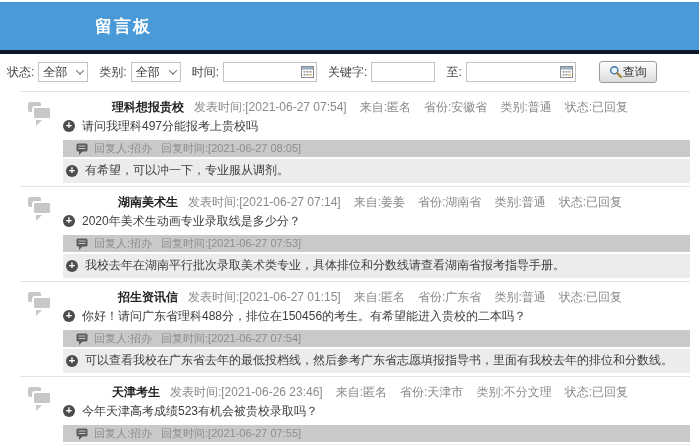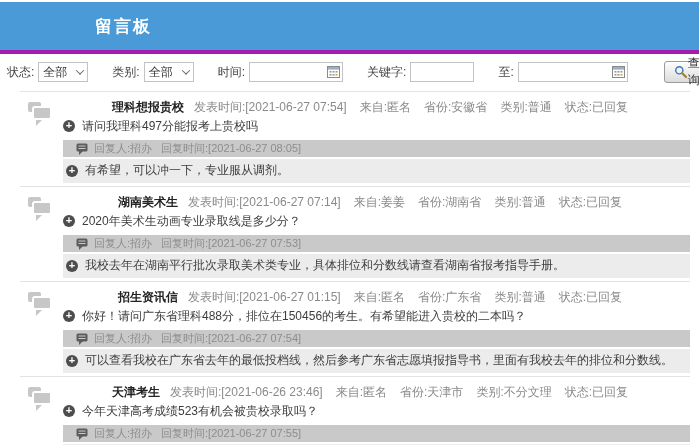--- a/index.html
+++ b/index.html
@@ -1,28 +1,28 @@
 <!DOCTYPE html>
 <html><head>
 <meta charset="utf-8">
 <style>
   * { margin:0; padding:0; box-sizing:border-box; }
   html,body { width:699px; height:445px; background:#fff; overflow:hidden;
     font-family:"Liberation Sans","DejaVu Sans",sans-serif; }
 
   
   .header { margin-top:2px; height:52px; background:#4a9ad8;
-    border-bottom:4px solid #a21caf; display:flex; align-items:center; }
+    border-bottom:4px solid #0f172a; display:flex; align-items:center; }
   .header h1 { margin-left:95px; color:#fff; font-size:17px; font-weight:bold;
     letter-spacing:2px; }
 
   
   .filter-bar { display:flex; align-items:center; padding:7px 6px 8px 7px;
     font-size:12px; color:#454545; }
-  .filter-bar .grp { display:flex; align-items:center; margin-right:24px; }
+  .filter-bar .grp { display:flex; align-items:center; margin-right:11px; }
   .filter-bar label { margin-right:4px; white-space:nowrap; }
   .selectbox { width:50px; height:20px; border:1px solid #c3c3c3; background:#fff;
     display:flex; align-items:center; justify-content:space-between;
     padding:0 4px; cursor:default; }
   .selectbox .val { font-size:12px; color:#333; }
   .chev { width:6px; height:6px; border-right:1.5px solid #666;
     border-bottom:1.5px solid #666; transform:rotate(45deg) translate(-1px,-1px); }
   .txt { height:20px; border:1px solid #c3c3c3; background:#fff; font-size:12px;
     padding:0 3px; outline:none; }
   .kw { width:64px; }

